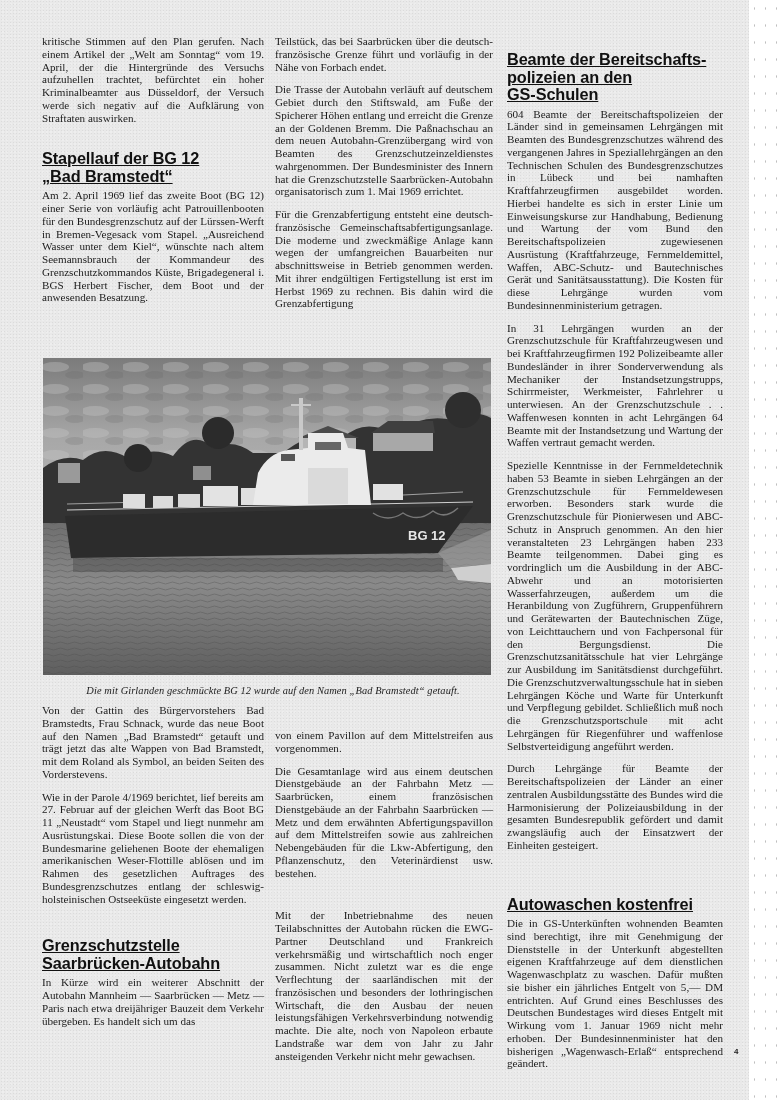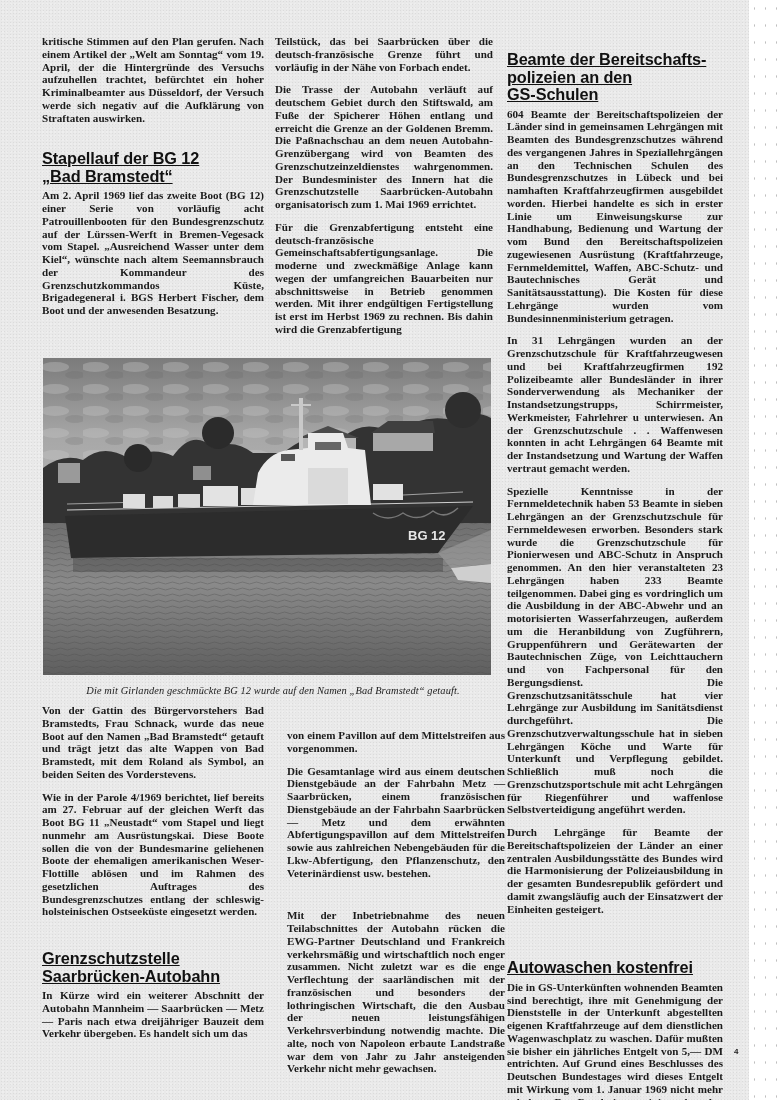--- a/index.html
+++ b/index.html
@@ -20,21 +20,21 @@
   }
   .specks {
     position: absolute; left: 749px; top: 0; width: 30px; height: 1100px;
     background-image: radial-gradient(rgba(0,0,0,0.25) 0.5px, transparent 0.9px);
     background-size: 11px 17px;
   }
   .col { position: absolute; }
   .para {
     margin: 0 0 10px 0;
     font-size: 11.1px; line-height: 12.75px;
-    text-align: justify; hyphens: manual; font-weight: bold;
+    text-align: justify; hyphens: manual;
   }
   .para:last-child { margin-bottom: 0; }
   .headline {
     font-family: "Liberation Sans", "DejaVu Sans", sans-serif;
     font-weight: bold; font-size: 16.3px; line-height: 17.5px;
     margin: 0 0 4px 0; color: #111;
     letter-spacing: -0.1px;
     text-decoration: underline;
   }
   .photo {
@@ -155,21 +155,21 @@
   <p class="para">Wie in der Parole 4/1969 berichtet, lief bereits am 27. Februar auf der gleichen Werft das Boot BG 11 „Neustadt“ vom Stapel und liegt nunmehr am Ausrüstungskai. Diese Boote sollen die von der Bundesmarine geliehenen Boote der ehemaligen amerikanischen Weser-Flottille ablösen und im Rahmen des gesetzlichen Auftrages des Bundesgrenzschutzes entlang der schleswig-holsteinischen Ostseeküste eingesetzt werden.</p>
 
   <div style="height:22px"></div>
   <h2 class="headline">
     <span>Grenzschutzstelle</span><br>
     <span>Saarbrücken-Autobahn</span>
   </h2>
   <p class="para">In Kürze wird ein weiterer Abschnitt der Autobahn Mannheim — Saarbrücken — Metz — Paris nach etwa dreijähriger Bauzeit dem Verkehr übergeben. Es handelt sich um das</p>
 </div>
 
-<div class="col" style="left:275px; top:729px; width:218px;margin-left:12px;">
+<div class="col" style="left:275px; top:729px; width:218px;">
   <p class="para">von einem Pavillon auf dem Mittelstreifen aus vorgenommen.</p>
   <p class="para">Die Gesamtanlage wird aus einem deutschen Dienstgebäude an der Fahrbahn Metz — Saarbrücken, einem französischen Dienstgebäude an der Fahrbahn Saarbrücken — Metz und dem erwähnten Abfertigungspavillon auf dem Mittelstreifen sowie aus zahlreichen Nebengebäuden für die Lkw-Abfertigung, den Pflanzenschutz, den Veterinärdienst usw. bestehen.</p>
   <div style="height:20px"></div>
   <p class="para">Mit der Inbetriebnahme des neuen Teilabschnittes der Autobahn rücken die EWG-Partner Deutschland und Frankreich verkehrsmäßig und wirtschaftlich noch enger zusammen. Nicht zuletzt war es die enge Verflechtung der saarländischen mit der französischen und besonders der lothringischen Wirtschaft, die den Ausbau der neuen leistungsfähigen Verkehrsverbindung notwendig machte. Die alte, noch von Napoleon erbaute Landstraße war dem von Jahr zu Jahr ansteigenden Verkehr nicht mehr gewachsen.</p>
 </div>
 
 <div class="col" style="left:507px; top:51px; width:216px;">
   <h2 class="headline">
     <span>Beamte der Bereitschafts-</span><br>
     <span>polizeien an den</span><br>

